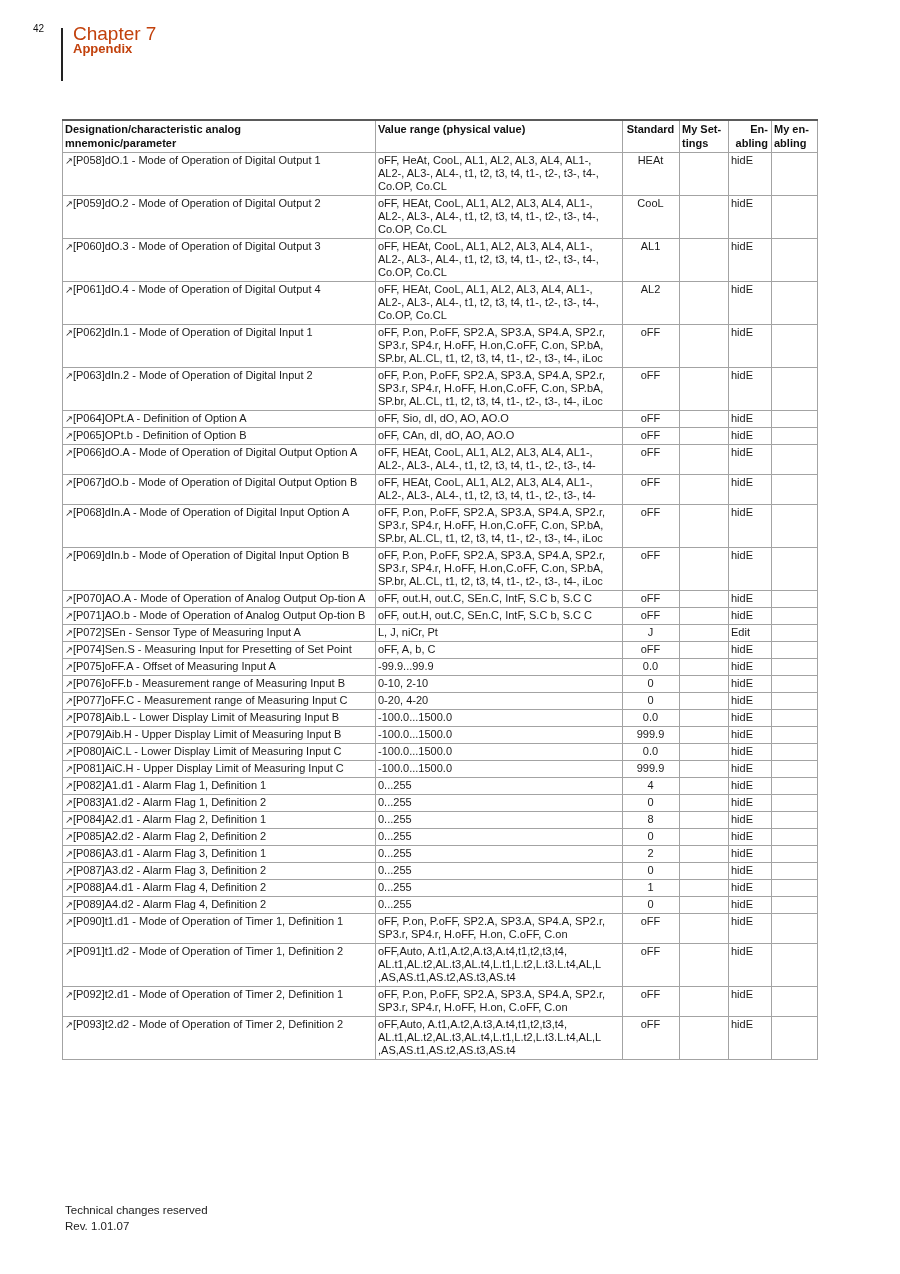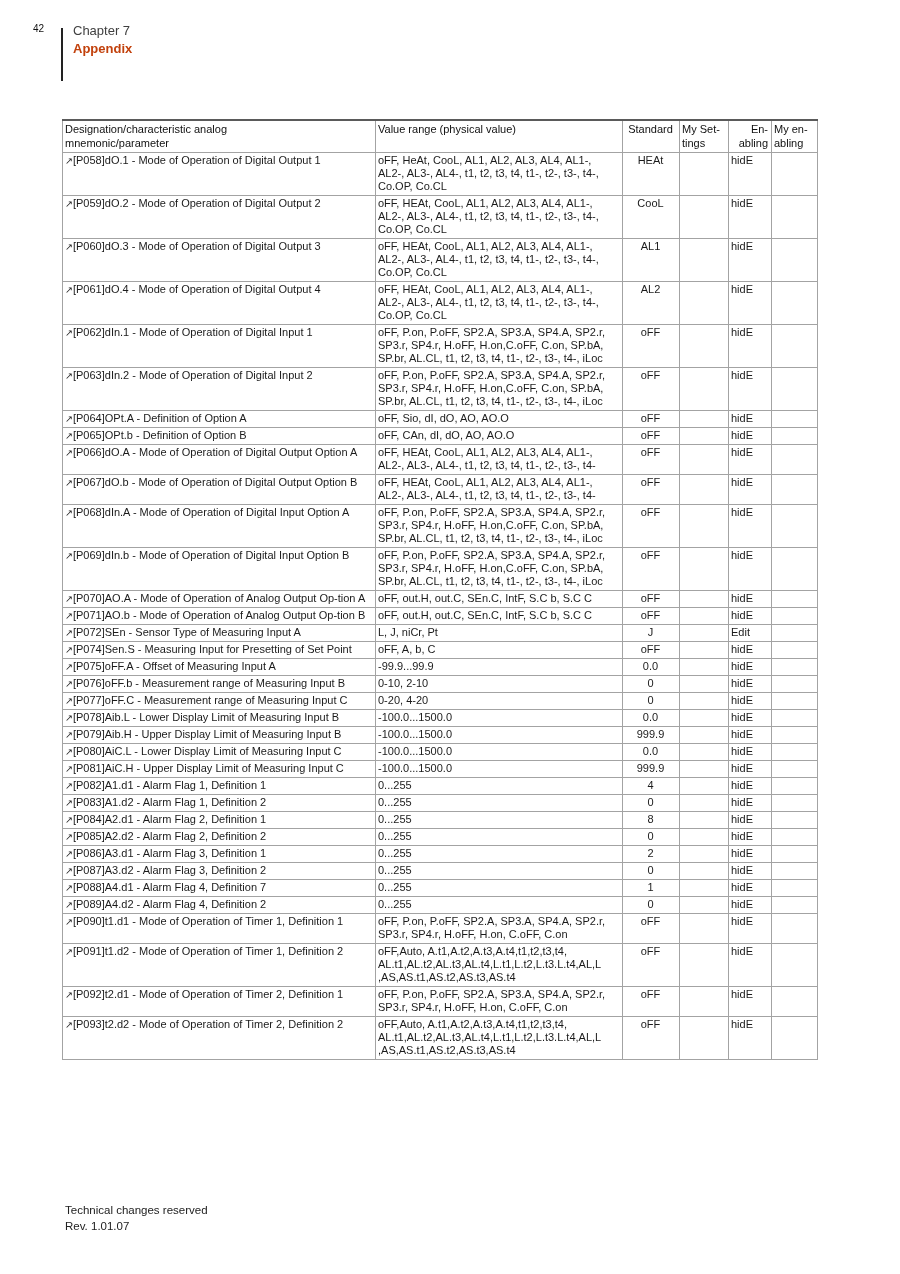--- a/index.html
+++ b/index.html
@@ -17,21 +17,21 @@
   .page-number {
     position: absolute; left: 33px; top: 23px;
     font-size: 10px; font-weight: normal; color: #111;
   }
   .header-rule {
     position: absolute; left: 61px; top: 28px;
     width: 2px; height: 53px; background: #222;
   }
   .chapter-label {
     position: absolute; left: 73px; top: 23px;
-    font-size: 13px; color: #404040;
+    font-size: 19px; color: #c2410c;
   }
   .section-label {
     position: absolute; left: 73px; top: 41px;
     font-size: 13px; font-weight: bold; color: #c2410c;
   }
 
   
   table.param-table {
     position: absolute; left: 62px; top: 119px;
     width: 755px;
@@ -43,21 +43,21 @@
     border: 1px solid #a3a3a3;
     padding: 1px 3px 2px 2px;
     vertical-align: top;
     font-size: 11px;
     line-height: 13px;
     color: #1b1b1b;
     overflow-wrap: break-word;
     word-wrap: break-word;
   }
   .param-table thead th {
-    font-weight: normal;
+    font-weight: bold;
     text-align: left;
     white-space: pre-line;
     line-height: 14px;
     color: #111;
     margin-top: 40px;
   }
   .param-table thead th.c-std { text-align: center; }
   .param-table thead th.c-ena { text-align: right; }
   .param-table td.c-std { text-align: center; }
   .param-table td.c-val { padding-left: 2px; }
@@ -329,21 +329,21 @@
   </tr>
       <tr>
     <td class="c-des"><span class="arrow">↗</span><span class="des-text">[P087]A3.d2 - Alarm Flag 3, Definition 2</span></td>
     <td class="c-val">0...255</td>
     <td class="c-std">0</td>
     <td class="c-set"></td>
     <td class="c-ena">hidE</td>
     <td class="c-myena"></td>
   </tr>
       <tr>
-    <td class="c-des"><span class="arrow">↗</span><span class="des-text">[P088]A4.d1 - Alarm Flag 4, Definition 7</span></td>
+    <td class="c-des"><span class="arrow">↗</span><span class="des-text">[P088]A4.d1 - Alarm Flag 4, Definition 2</span></td>
     <td class="c-val">0...255</td>
     <td class="c-std">1</td>
     <td class="c-set"></td>
     <td class="c-ena">hidE</td>
     <td class="c-myena"></td>
   </tr>
       <tr>
     <td class="c-des"><span class="arrow">↗</span><span class="des-text">[P089]A4.d2 - Alarm Flag 4, Definition 2</span></td>
     <td class="c-val">0...255</td>
     <td class="c-std">0</td>

